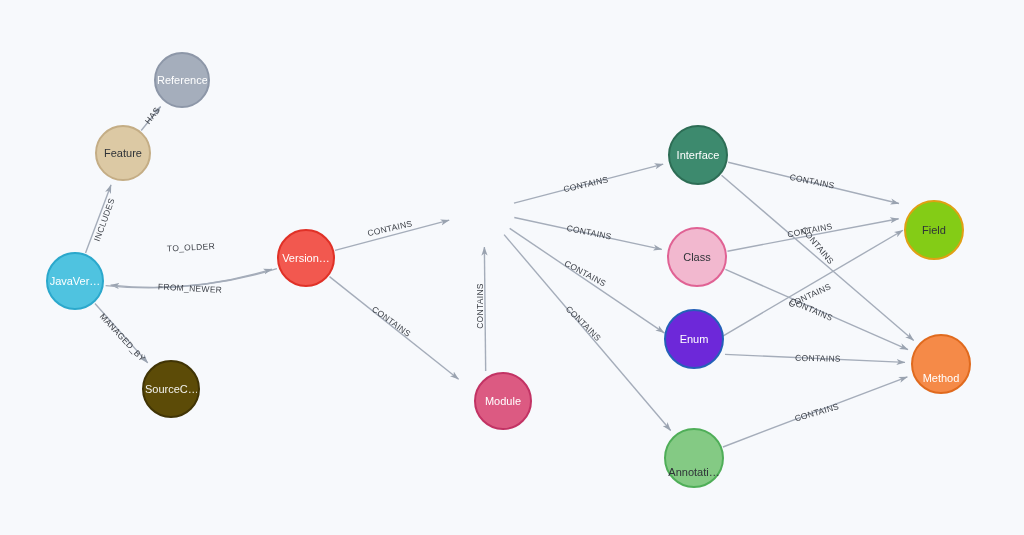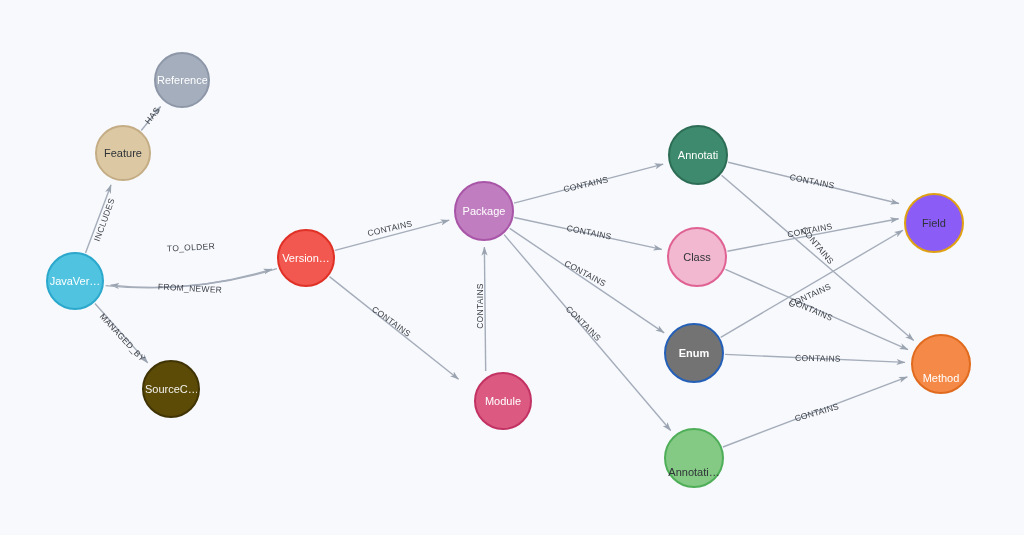--- a/index.html
+++ b/index.html
@@ -123,39 +123,36 @@
       </div>
       <div class="graph-node" style="left: 95px; top: 125px; width: 56px; height: 56px; background: rgb(220, 201, 164); border-color: rgb(196, 173, 133); border-width: 2px;">
         <span class="node-label" style="color: rgb(47, 51, 56); max-width: 50px;">Feature</span>
       </div>
       <div class="graph-node" style="left: 142px; top: 360px; width: 58px; height: 58px; background: rgb(92, 75, 7); border-color: rgb(64, 52, 5); border-width: 2px;">
         <span class="node-label" style="color: rgb(242, 242, 238); max-width: 52px;">SourceC…</span>
       </div>
       <div class="graph-node" style="left: 277px; top: 229px; width: 58px; height: 58px; background: rgb(242, 88, 79); border-color: rgb(224, 49, 39); border-width: 2px;">
         <span class="node-label" style="color: rgb(255, 255, 255); max-width: 52px;">Version…</span>
       </div>
-      <div class="graph-node" style="left: 454px; top: 181px; width: 60px; height: 60px; background: rgb(192, 126, 192); border-color: rgb(168, 85, 168); border-width: 2px;">
-        <span class="node-label" style="color: rgb(255, 255, 255); max-width: 54px;">Package</span>
-      </div>
       <div class="graph-node" style="left: 474px; top: 372px; width: 58px; height: 58px; background: rgb(220, 90, 130); border-color: rgb(194, 51, 100); border-width: 2px;">
         <span class="node-label" style="color: rgb(255, 255, 255); max-width: 52px;">Module</span>
       </div>
       <div class="graph-node" style="left: 668px; top: 125px; width: 60px; height: 60px; background: rgb(61, 138, 110); border-color: rgb(45, 109, 85); border-width: 2px;">
-        <span class="node-label" style="color: rgb(255, 255, 255); max-width: 54px;">Annotati</span>
+        <span class="node-label" style="color: rgb(255, 255, 255); max-width: 54px;">Interface</span>
       </div>
       <div class="graph-node" style="left: 667px; top: 227px; width: 60px; height: 60px; background: rgb(242, 184, 207); border-color: rgb(224, 98, 148); border-width: 2px;">
         <span class="node-label" style="color: rgb(47, 51, 56); max-width: 54px;">Class</span>
       </div>
-      <div class="graph-node" style="left: 664px; top: 323px; width: 60px; height: 60px; background: #737373; border-color: rgb(36, 96, 184); border-width: 2px; font-weight: bold;">
+      <div class="graph-node" style="left: 664px; top: 309px; width: 60px; height: 60px; background: #6d28d9; border-color: rgb(36, 96, 184); border-width: 2px;">
         <span class="node-label" style="color: rgb(255, 255, 255); max-width: 54px;">Enum</span>
       </div>
       <div class="graph-node" style="left: 664px; top: 428px; width: 60px; height: 60px; background: rgb(132, 202, 132); border-color: rgb(79, 174, 88); border-width: 2px;">
         <span class="node-label" style="color: rgb(47, 51, 56); max-width: 54px; margin-top: 28px;">Annotati…</span>
       </div>
-      <div class="graph-node" style="left: 904px; top: 193px; width: 60px; height: 60px; background: #8b5cf6; border-color: rgb(224, 160, 20); border-width: 2px;">
+      <div class="graph-node" style="left: 904px; top: 200px; width: 60px; height: 60px; background: #84cc16; border-color: rgb(224, 160, 20); border-width: 2px;">
         <span class="node-label" style="color: rgb(47, 51, 56); max-width: 54px;">Field</span>
       </div>
       <div class="graph-node" style="left: 911px; top: 334px; width: 60px; height: 60px; background: rgb(245, 138, 72); border-color: rgb(224, 106, 30); border-width: 2px;">
         <span class="node-label" style="color: rgb(255, 255, 255); max-width: 54px; margin-top: 28px;">Method</span>
       </div>
     </div>
 
 </div>
 
 </body></html>

